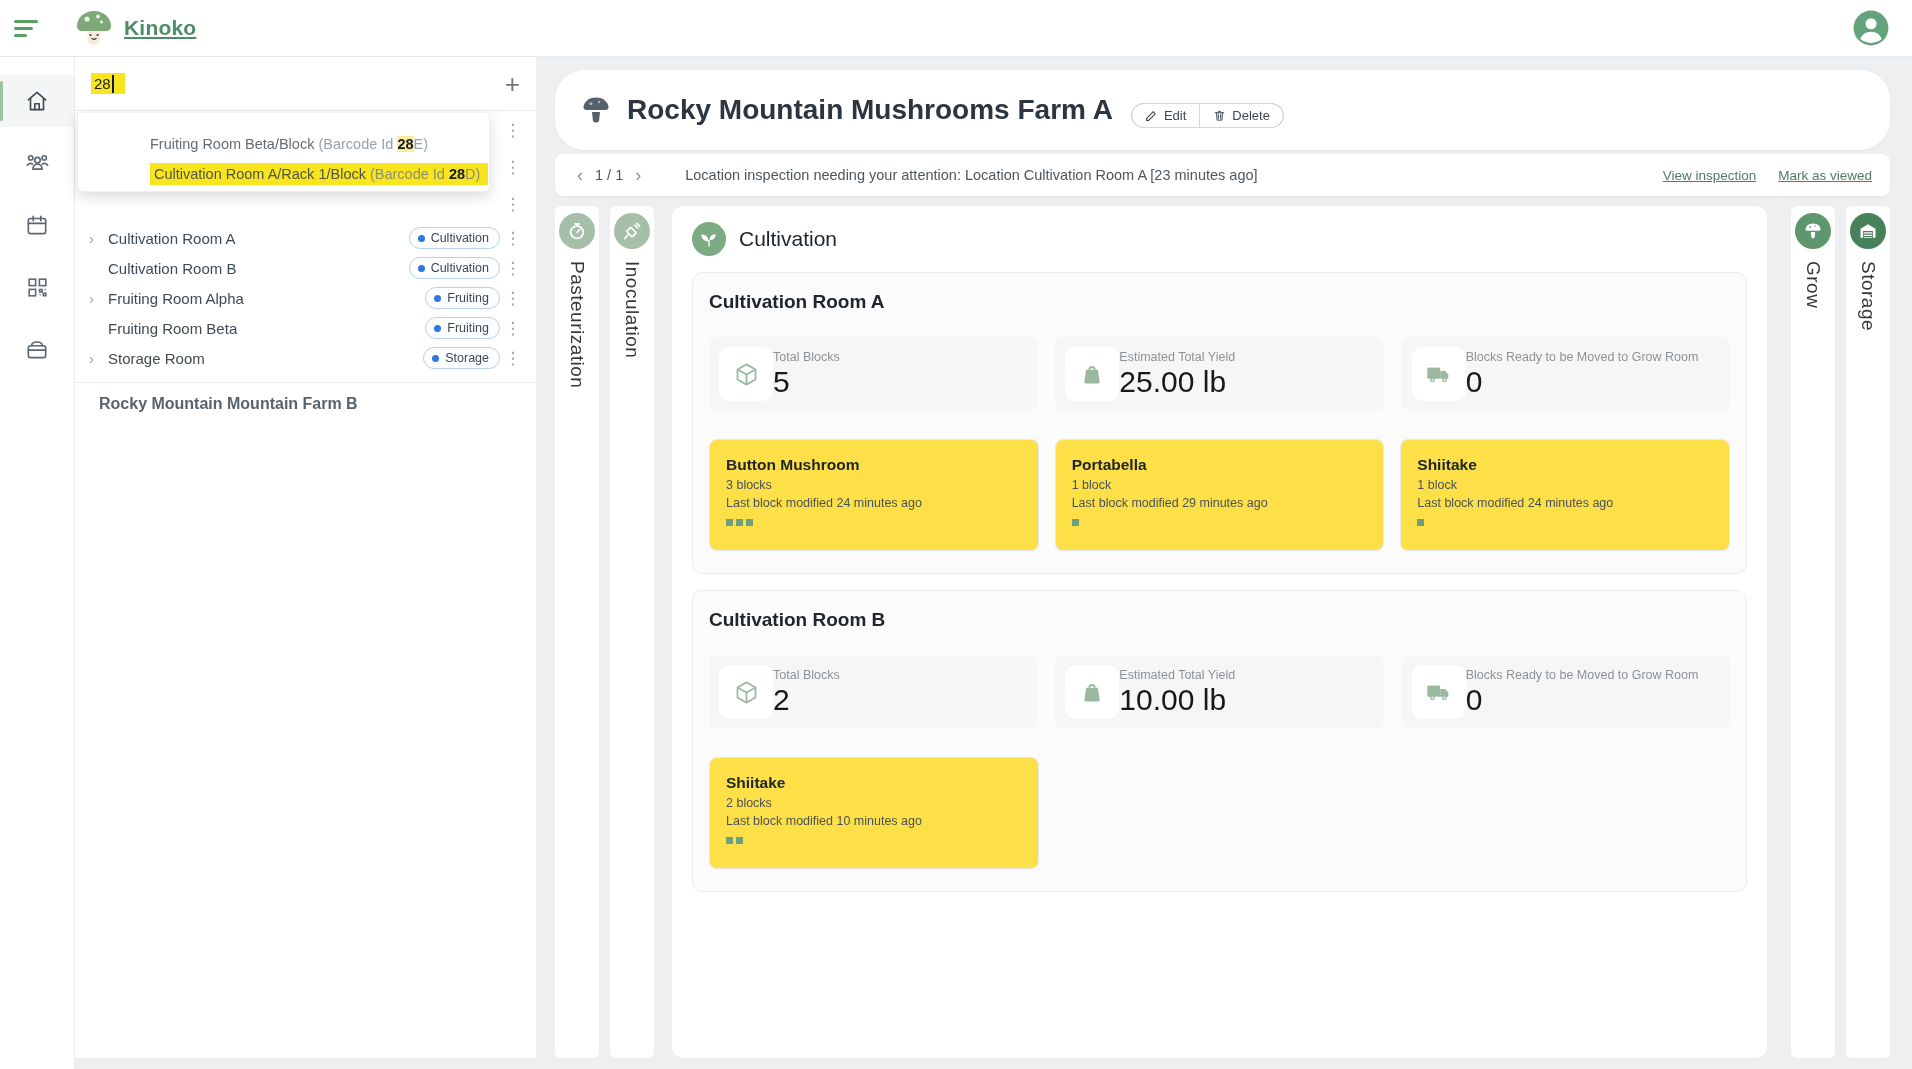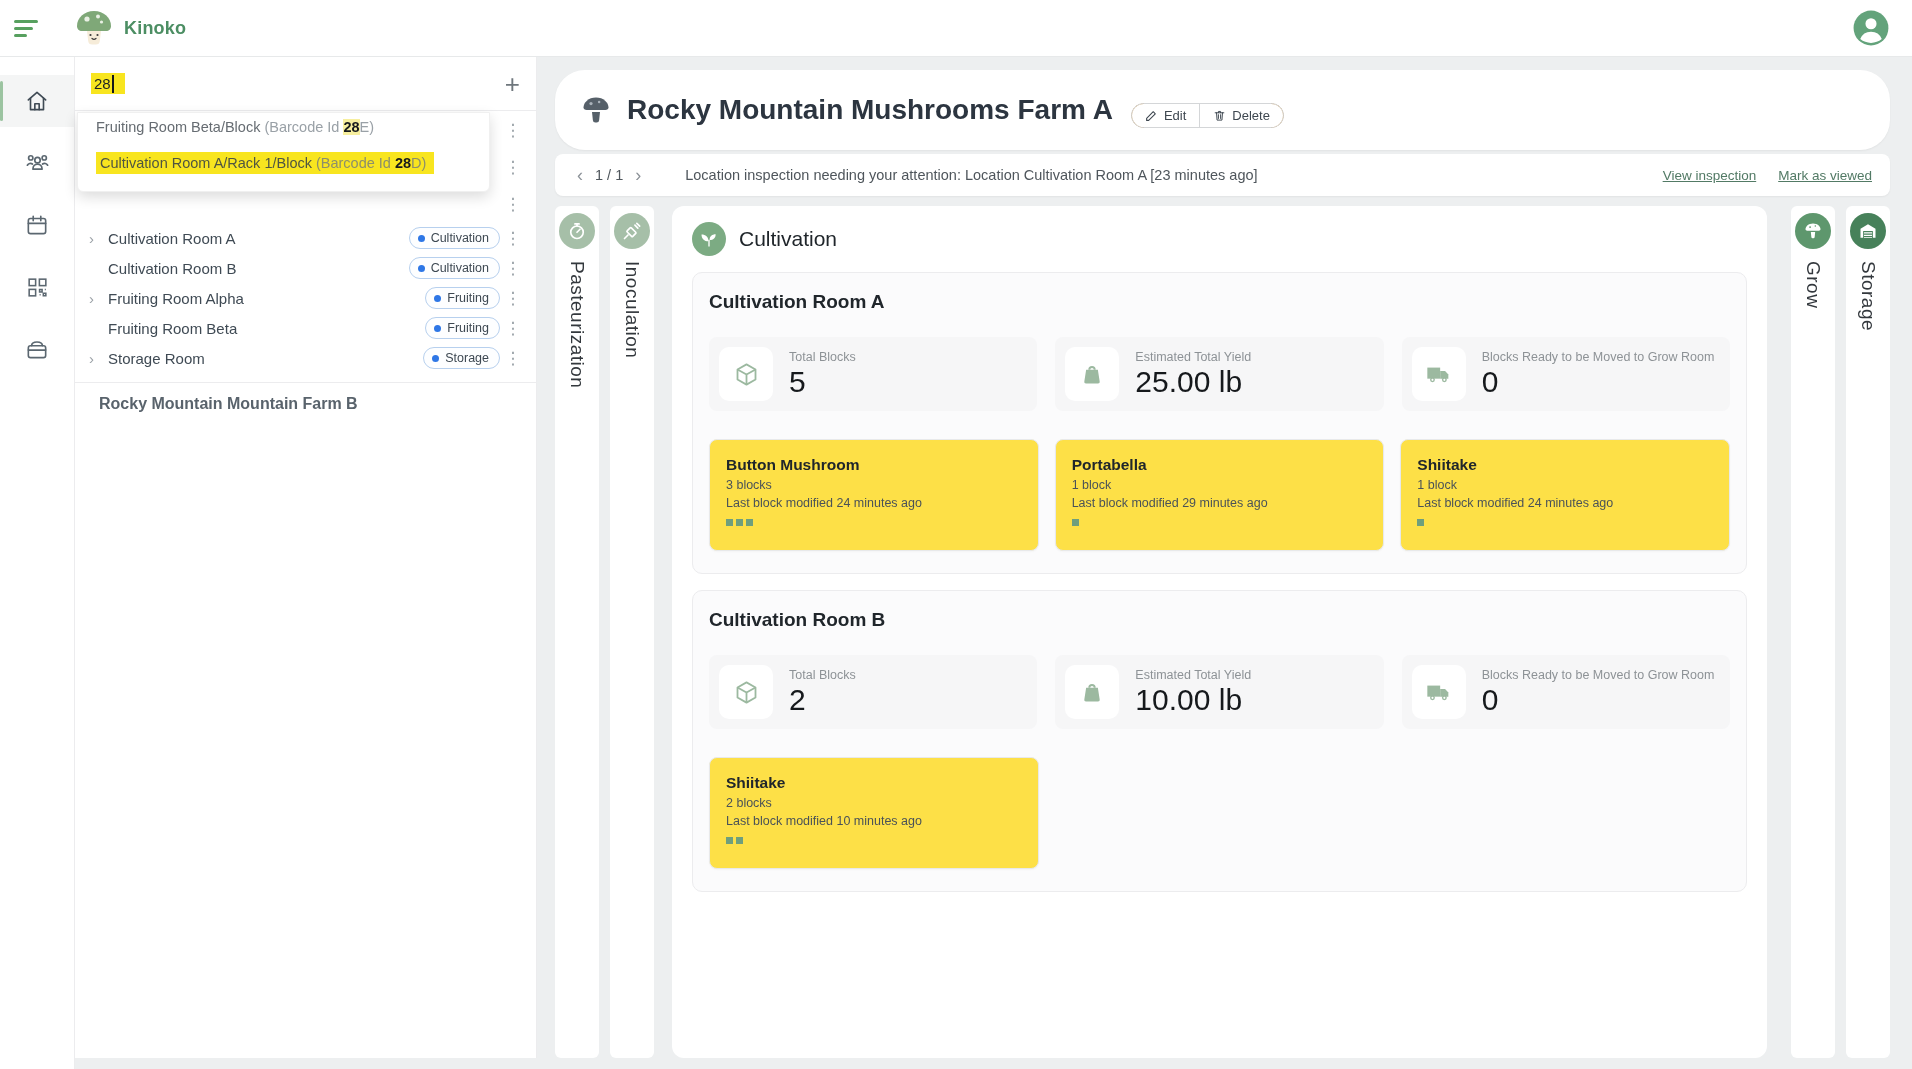--- a/index.html
+++ b/index.html
@@ -6,40 +6,40 @@
   html,body{width:1912px;height:1069px;overflow:hidden;}
   body{font-family:"Liberation Sans",sans-serif;background:#edeff0;color:#3f4a54;}
   svg{display:block;}
 
   
   .topbar{height:57px;background:#fff;border-bottom:1px solid #e7e9ea;display:flex;align-items:center;padding:0 22px 0 14px;position:relative;z-index:20;}
   .hamburger{width:30px;height:26px;display:flex;flex-direction:column;justify-content:center;gap:4px;cursor:pointer;}
   .hamburger i{display:block;height:3px;border-radius:2px;background:#57a05f;}
   .hamburger i:nth-child(1){width:24px}.hamburger i:nth-child(2){width:19px}.hamburger i:nth-child(3){width:13px}
   .logo{margin-left:30px;display:flex;align-items:center;gap:10px;}
-  .brand{font-size:18px;font-weight:bold;color:#4c8e63;letter-spacing:.2px;}
+  .brand{font-size:21px;font-weight:bold;color:#4c8e63;letter-spacing:.2px;text-decoration:underline;}
   .avatar{margin-left:auto;width:38px;height:38px;cursor:pointer;}
 
   .app{display:flex;height:1012px;align-items:flex-start;}
 
   
   .rail{width:75px;background:#fff;height:1012px;border-right:1px solid #ececee;padding-top:18px;}
   .rail-item{height:52px;display:flex;align-items:center;justify-content:center;margin-bottom:10px;position:relative;cursor:pointer;color:#4d5861;}
   .rail-item.active{background:#f4f5f5;}
   .rail-item.active::before{content:"";position:absolute;left:0;top:6px;bottom:6px;width:3px;background:#9cc4a1;border-radius:2px;}
 
   
   .tree{width:462px;background:#fff;height:1001px;position:relative;border-right:1px solid #ececee;}
   .search-row{height:54px;display:flex;align-items:center;padding:0 16px;border-bottom:1px solid #ececee;cursor:text;}
   .search-term{background:#f8e51f;font-size:15px;color:#1d2124;padding:2px 14px 2px 3px;position:relative;}
   .caret{position:absolute;right:11px;top:2px;width:1.5px;height:18px;background:#14171a;}
   .add-btn{margin-left:auto;font-size:26px;font-weight:300;color:#6f777d;line-height:20px;cursor:pointer;}
 
   .dropdown{position:absolute;left:2px;top:55px;width:413px;background:#fff;box-shadow:0 5px 14px rgba(0,0,0,.14);border:1px solid #f0f0f0;border-radius:0 0 6px 6px;padding:6px 0;z-index:10;}
-  .dd-item{height:33px;display:flex;align-items:flex-start;padding-left:18px;font-size:14.5px;cursor:pointer;white-space:nowrap;}
+  .dd-item{height:33px;display:flex;align-items:flex-end;padding-left:34px;font-size:14.5px;cursor:pointer;white-space:nowrap;margin-left:38px;}
   .dd-room{color:#666c72;}
   .dd-meta,.dd-rest{color:#9aa1a7;}
   .dd-match{font-weight:bold;color:#16191c;background:#f7ef9f;}
   .dd-item.selected .dd-line{background:#f8e51f;padding:3px 8px 3px 4px;}
   .dd-item.selected .dd-room{color:#4f5542;}
   .dd-item.selected .dd-meta,.dd-item.selected .dd-rest{color:#8d8f6a;}
   .dd-item.selected .dd-match{background:transparent;}
 
   .rows{padding-top:1px;}
   .hidden-row{height:37px;display:flex;align-items:center;justify-content:flex-end;padding-right:10px;}
@@ -77,21 +77,21 @@
   .sc-store{background:#47815a;}
   .stage-name{margin-top:12px;writing-mode:vertical-rl;font-size:19px;color:#33383d;letter-spacing:.5px;}
 
   .cult-panel{flex:1;background:#fff;border-radius:12px;margin-left:18px;padding:16px 20px;overflow:hidden;}
   .cult-head{display:flex;align-items:center;gap:13px;}
   .cult-circle{width:34px;height:34px;border-radius:50%;background:#7cab83;display:flex;align-items:center;justify-content:center;}
   .cult-title{font-size:21px;color:#20262b;}
   .room{background:#fbfbfc;border:1px solid #ececee;border-radius:10px;padding:18px 16px 22px;margin-top:16px;}
   .room-title{font-size:19px;font-weight:bold;color:#20262b;}
   .stats{display:flex;gap:18px;margin-top:24px;}
-  .stat{flex:1;background:#f6f6f7;border-radius:8px;padding:10px;display:flex;align-items:center;gap:16px;}
+  .stat{flex:1;background:#f6f6f7;border-radius:8px;padding:10px;display:flex;align-items:center;}
   .stat-iconbox{width:54px;height:54px;background:#fff;border-radius:10px;display:flex;align-items:center;justify-content:center;flex:0 0 54px;}
   .stat-label{font-size:12.5px;color:#8d9296;margin-bottom:1px;white-space:nowrap;}
   .stat-value{font-size:30px;color:#16191c;}
   .cards{display:flex;gap:16px;margin-top:28px;}
   .vcard{width:calc((100% - 32px)/3);background:#fde047;border:1px solid #e8e9ea;border-radius:8px;box-shadow:0 1px 2px rgba(0,0,0,.03);padding:16px;min-height:112px;cursor:pointer;}
   .vcard-name{font-size:15.5px;font-weight:bold;color:#20262b;}
   .vcard-line{font-size:12.5px;color:#4a5258;margin-top:4px;}
   .sq-row{margin-top:9px;display:flex;gap:3px;}
   .sq-row i{width:7px;height:7px;background:#6f9f7d;display:block;}
   .mid-col-gap{margin-left:24px !important;}

